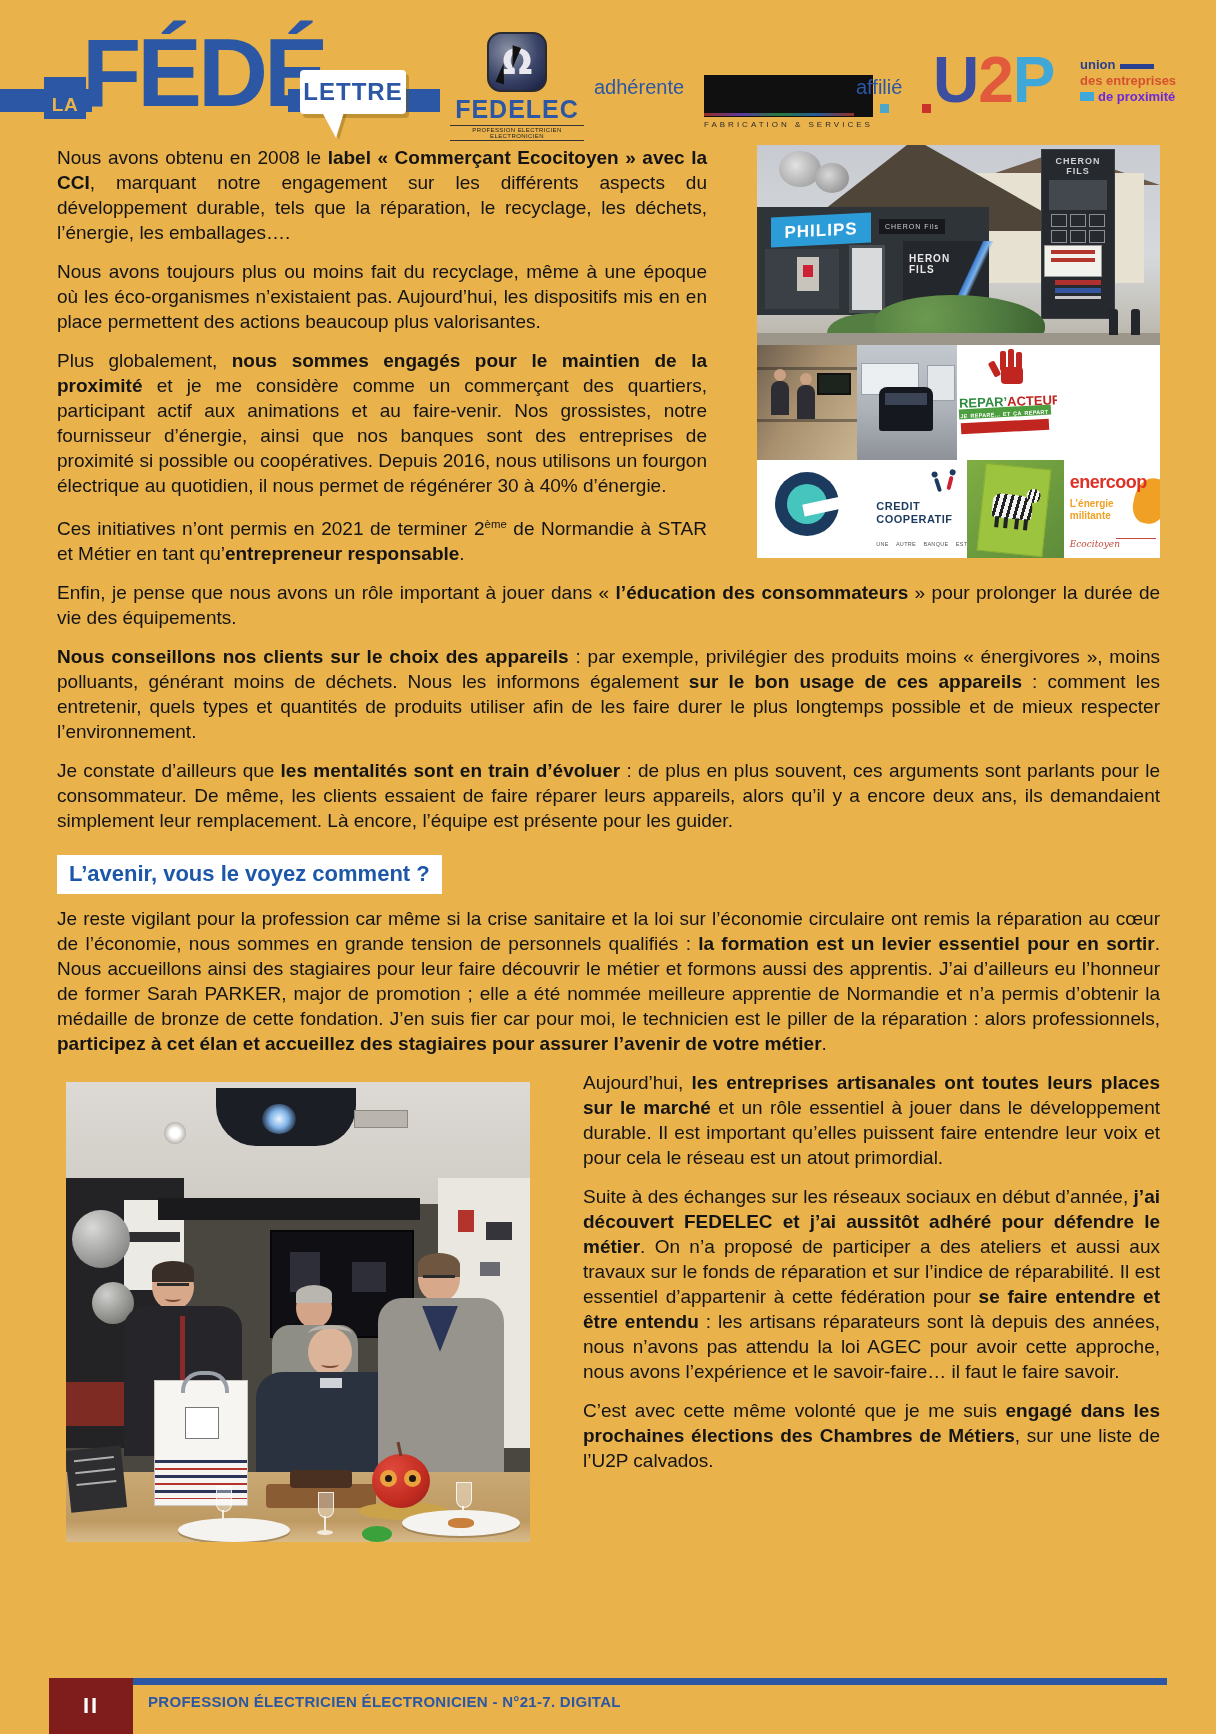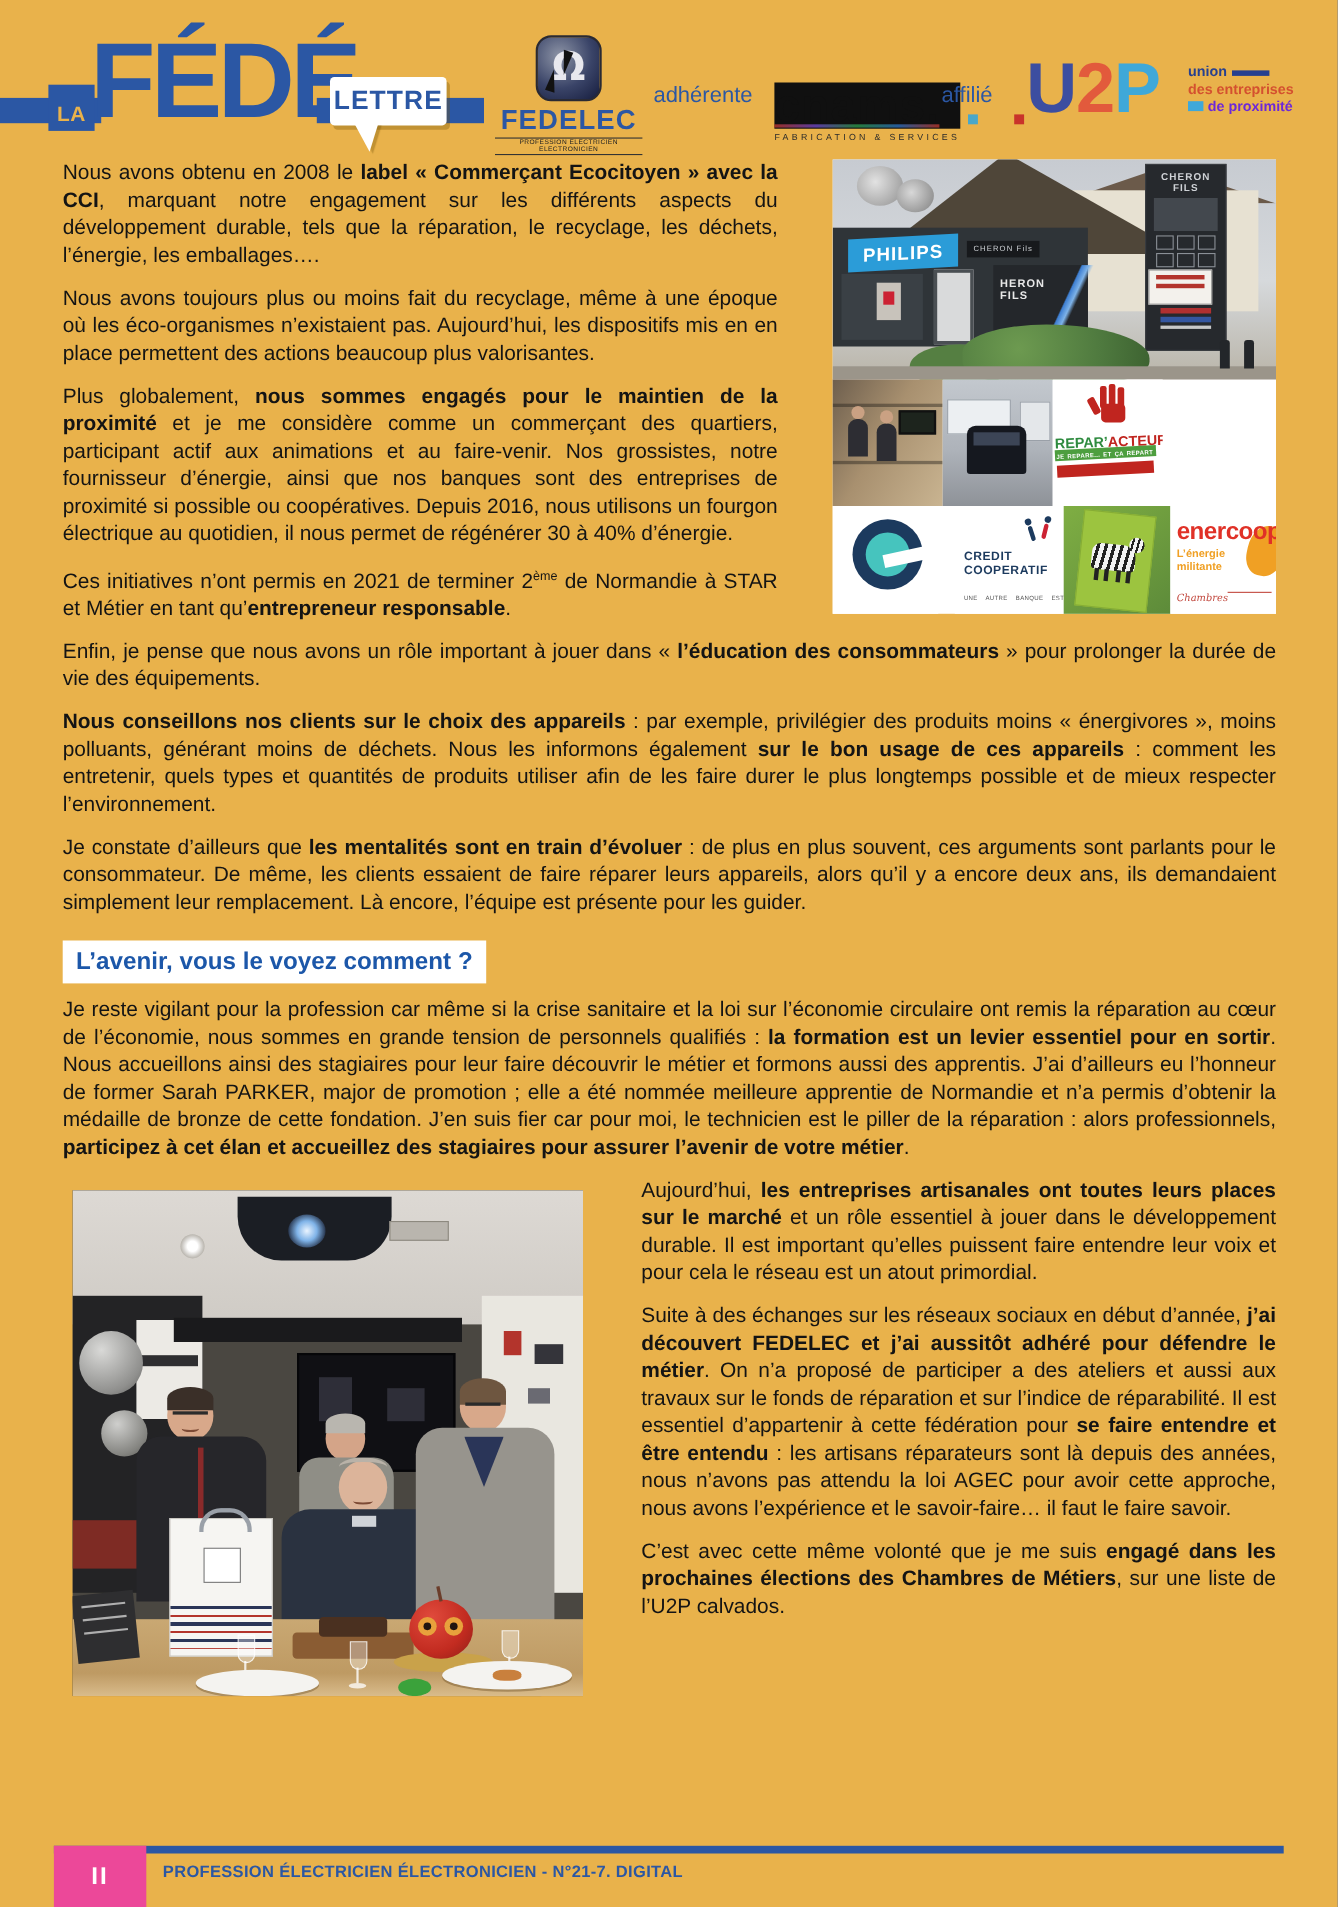--- a/index.html
+++ b/index.html
@@ -151,21 +151,21 @@
   .cell-zebra{width:100px;background:linear-gradient(140deg,#7fae43,#5d8b3a);}
   .zcard{position:absolute;left:14px;top:6px;width:64px;height:86px;background:#9CC43F;transform:rotate(6deg);
          border:1px solid #86ad35;}
   .zebra{position:absolute;left:10px;top:28px;width:40px;height:24px;border-radius:8px 12px 4px 4px;
          background:repeating-linear-gradient(100deg,#f2f2f2 0 4px,#222 4px 7px);}
   .zebra:before{content:"";position:absolute;right:-7px;top:-8px;width:14px;height:14px;border-radius:50%;
          background:repeating-linear-gradient(100deg,#f2f2f2 0 3px,#222 3px 5px);}
   .zebra i{position:absolute;bottom:-10px;width:4px;height:11px;background:#222;}
   .zebra .z1{left:4px;}.zebra .z2{left:13px;}.zebra .z3{left:24px;}.zebra .z4{left:33px;}
   .cell-enercoop{width:100px;}
-  .ec-name{position:absolute;left:6px;top:10px;color:#E03127;font-weight:800;font-size:22px;letter-spacing:-.5px;}
+  .ec-name{position:absolute;left:6px;top:10px;color:#E03127;font-weight:800;font-size:18px;letter-spacing:-.5px;}
   .ec-blob{position:absolute;right:-8px;top:18px;width:34px;height:46px;background:#F0A024;
            border-radius:50% 10% 50% 40%;transform:rotate(12deg);}
   .ec-tag{position:absolute;left:6px;top:38px;color:#F0A024;font-weight:700;font-size:10px;line-height:12px;width:60px;}
   .ec-region{position:absolute;left:6px;top:72px;color:#c2493f;font-size:9px;font-style:italic;
              font-family:"DejaVu Serif",serif;}
   .ec-line{position:absolute;left:52px;top:78px;width:40px;height:1px;background:#c2493f;}
   
   .bottom-row{overflow:hidden;margin-top:4px;}
   .photo{position:relative;float:left;width:464px;height:460px;margin:12px 53px 0 9px;overflow:hidden;
          background:#4A4741;}
@@ -237,21 +237,21 @@
         border:1px solid rgba(255,255,255,.8);border-radius:0 0 8px 8px;}
   .glass .stem{position:absolute;left:8px;top:24px;width:2px;height:14px;background:rgba(255,255,255,.8);}
   .glass .foot{position:absolute;left:1px;top:38px;width:16px;height:5px;border-radius:50%;background:rgba(255,255,255,.75);}
   .plate{position:absolute;background:#f4f3f0;border-radius:50%;box-shadow:0 2px 0 rgba(90,60,20,.35);}
   .crumb{position:absolute;background:#C9803D;border-radius:40%;}
   .disc{position:absolute;left:296px;top:444px;width:30px;height:16px;border-radius:50%;background:#3BA23B;}
   .chalk{position:absolute;left:2px;top:366px;width:56px;height:62px;background:#2E2E30;transform:rotate(-6deg);}
   .chalk i{display:block;height:2px;margin:10px 8px 0;background:#cfcfcf;opacity:.8;}
   
   .foot-bar{position:absolute;left:49px;top:1678px;width:1118px;height:7px;background:#2B57A4;}
-  .foot-box{position:absolute;left:49px;top:1678px;width:84px;height:56px;background:#ec4899;
+  .foot-box{position:absolute;left:49px;top:1678px;width:84px;height:56px;background:#7f1d1d;
             display:flex;align-items:center;justify-content:center;}
   .foot-box span{color:#fff;font-weight:700;font-size:22px;letter-spacing:2px;}
   .foot-text{position:absolute;left:148px;top:1693px;font-size:15px;color:#2B57A4;letter-spacing:.3px;}
   .foot-text .reg{font-weight:700;}
   .foot-text .bold{font-weight:800;}
 </style>
 </head>
 <body>
 
 <div class="page">
@@ -396,21 +396,21 @@
                 <i class="z2"></i>
                 <i class="z3"></i>
                 <i class="z4"></i>
               </div>
           </div>
         </div>
         <div class="cell cell-enercoop">
           <div class="ec-blob"></div>
           <div class="ec-name">enercoop</div>
           <div class="ec-tag">L’énergie militante</div>
-          <div class="ec-region">Chambres</div>
+          <div class="ec-region">Ecocitoyen</div>
           <div class="ec-line"></div>
         </div>
       </div>
     </div>
 
     
     <p><span>Nous avons obtenu en 2008 le </span><span style="font-weight: 700;">label « Commerçant Ecocitoyen » avec la CCI</span><span>, marquant notre engagement sur les différents aspects du développement durable, tels que la réparation, le recyclage, les déchets, l’énergie, les emballages….</span></p>
     <p><span>Nous avons toujours plus ou moins fait du recyclage, même à une époque où les éco-organismes n’existaient pas. Aujourd’hui, les dispositifs mis en en place permettent des actions beaucoup plus valorisantes.</span></p>
     <p><span>Plus globalement, </span><span style="font-weight: 700;">nous sommes engagés pour le maintien de la proximité</span><span> et je me considère comme un commerçant des quartiers, participant actif aux animations et au faire-venir. Nos grossistes, notre fournisseur d’énergie, ainsi que nos banques sont des entreprises de proximité si possible ou coopératives. Depuis 2016, nous utilisons un fourgon électrique au quotidien, il nous permet de régénérer 30 à 40% d’énergie.</span></p>
     <p><span>Ces initiatives n’ont permis en 2021 de terminer 2</span><sup>ème</sup><span> de Normandie à STAR et Métier en tant qu’</span><span style="font-weight: 700;">entrepreneur responsable</span><span>.</span></p>

